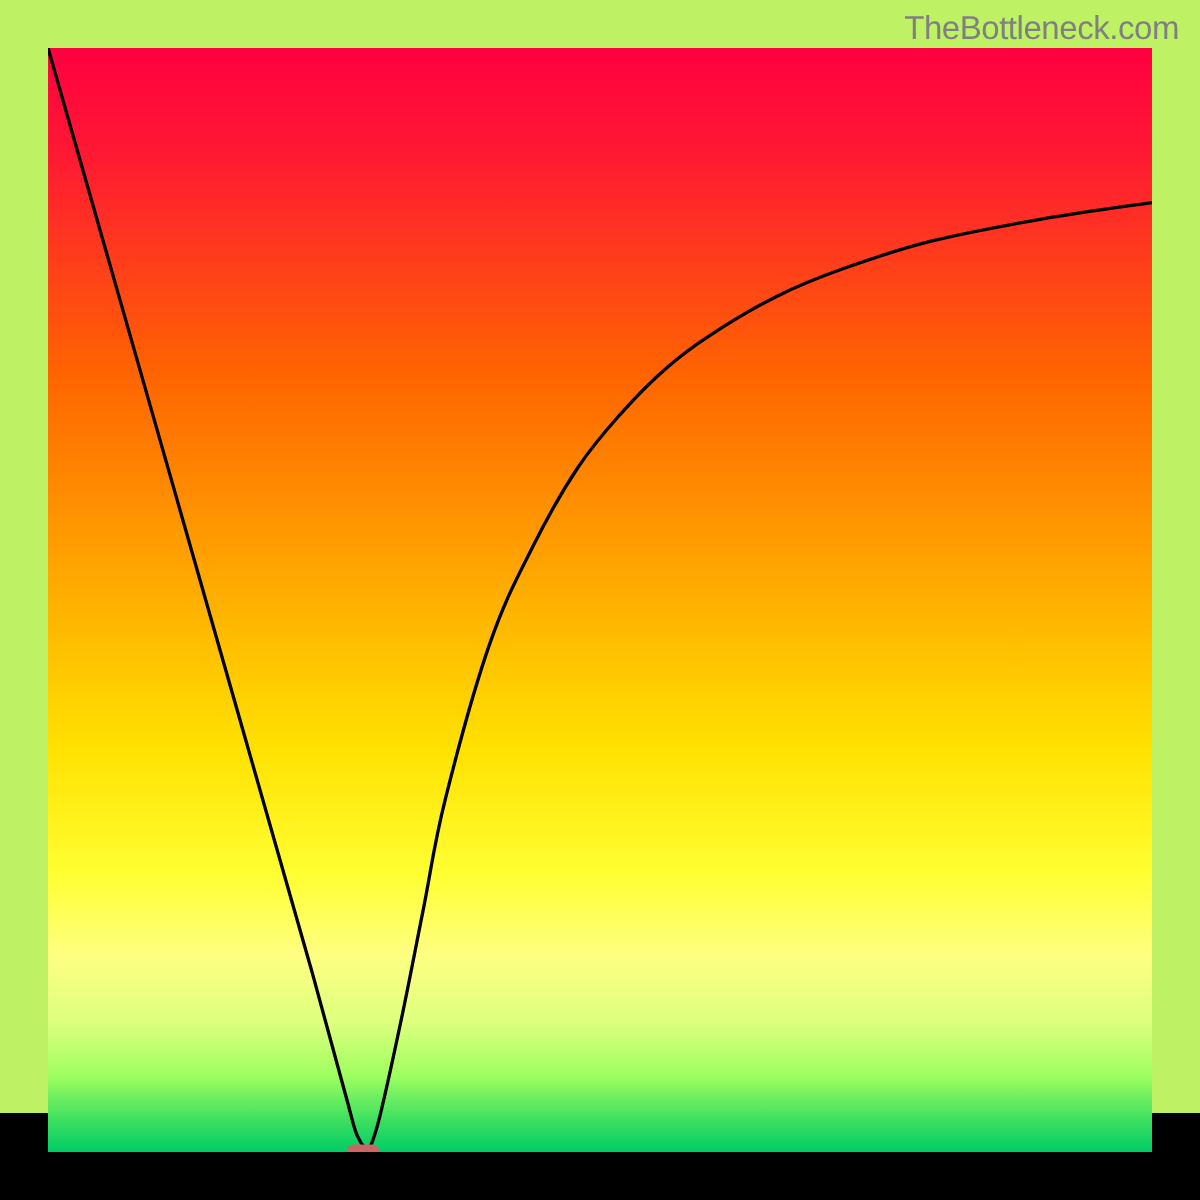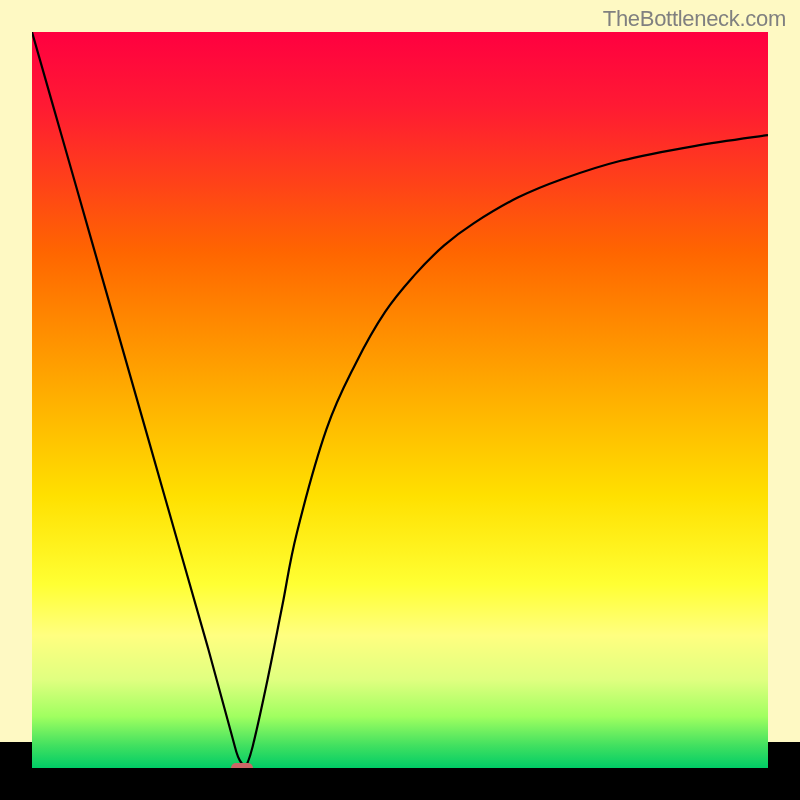--- a/index.html
+++ b/index.html
@@ -8,21 +8,21 @@
     width: 800px;
     height: 800px;
     overflow: hidden;
     font-family: Arial, Helvetica, sans-serif;
     background: #000;
   }
   .chart-wrapper {
     position: relative;
     width: 800px;
     height: 742px;
-    background: #fef9c3;
+    background: #bef264;
   }
   .plot-area {
     position: absolute;
     left: 32px;
     top: 32px;
     width: 736px;
     height: 736px;
     overflow: hidden;
   }
   .gradient-bg {

